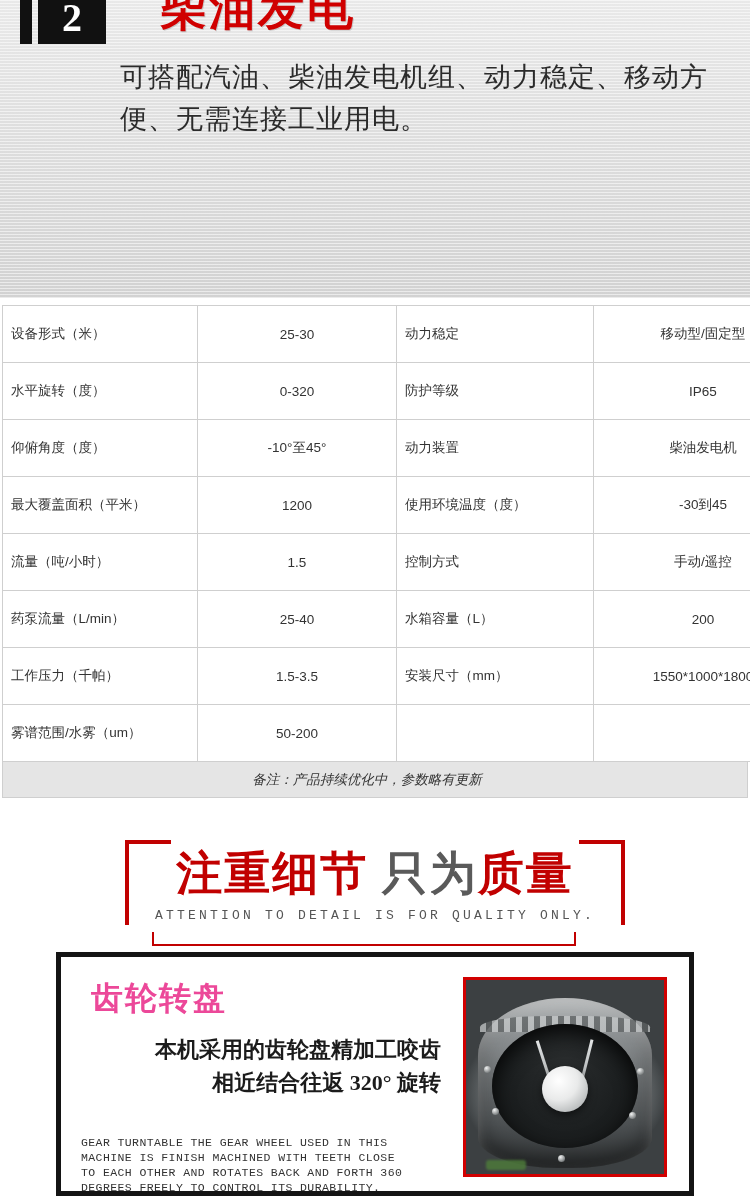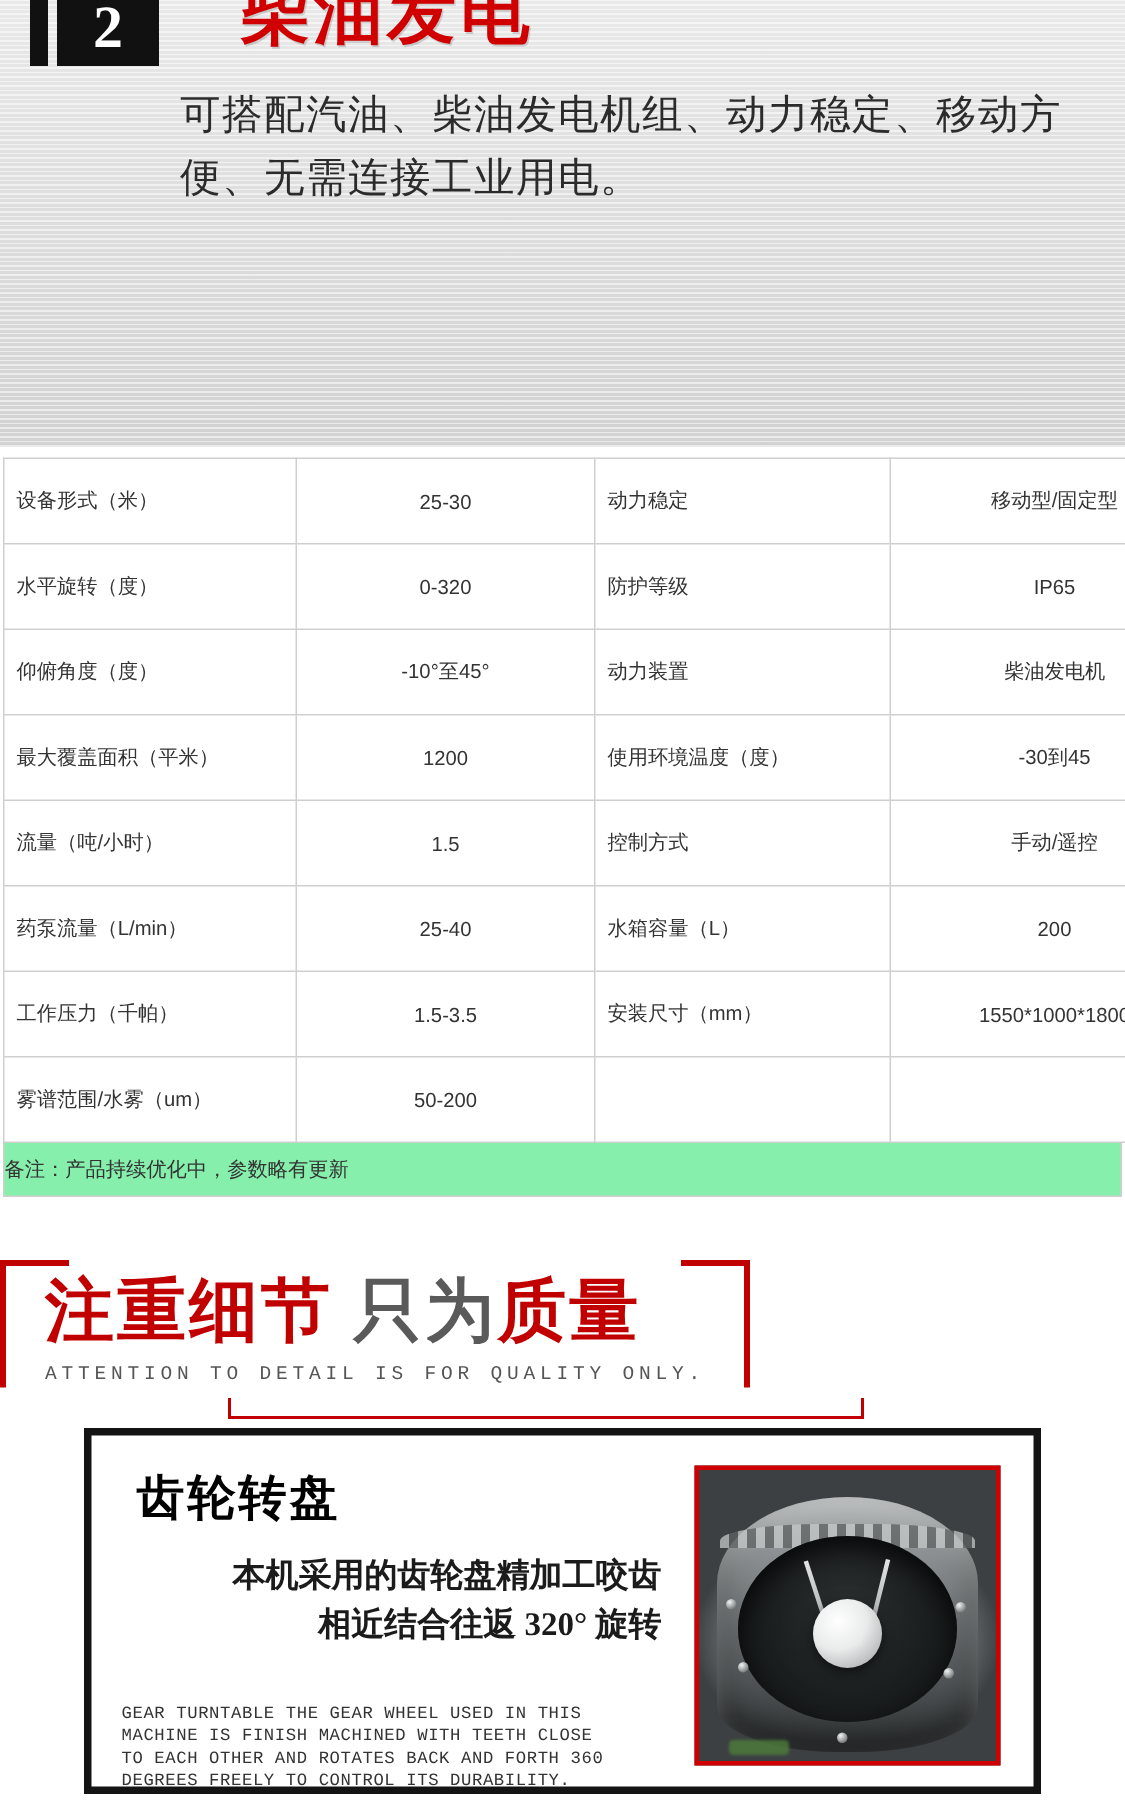--- a/index.html
+++ b/index.html
@@ -112,40 +112,42 @@
   td.k2 {
     width: 180px;
     text-align: left;
     padding-left: 14px;
   }
   td.v2 {
     width: 202px;
     text-align: center;
   }
   .note-row {
-    background: #86efac;
+    background: #e5e5e5;
     border: 1px solid #cfcfcf;
     border-top: none;
     margin: 0 2px;
     height: 36px;
     line-height: 36px;
-    text-align: left;
+    text-align: center;
     padding-right: 16px;
     font-size: 13.5px;
     color: #333333;
     box-sizing: border-box;
     width: 746px;
+    font-style: italic;
   }
 
   
   .attention {
     position: absolute;
     left: 0;
     top: 840px;
     width: 750px;
+    text-align: center;
   }
   .att-box {
     display: inline-block;
     position: relative;
     padding: 6px 26px 2px 26px;
     border-left: 4px solid #c10000;
     border-right: 4px solid #c10000;
   }
   .att-box:before, .att-box:after {
     content: "";
@@ -196,21 +198,21 @@
     background: #ffffff;
     border: 5px solid #141414;
     box-sizing: border-box;
   }
   .gear-title {
     position: absolute;
     left: 30px;
     top: 20px;
     font-size: 32px;
     font-weight: bold;
-    color: #000000;
+    color: #ec4899;
     letter-spacing: 2px;
     font-family: "Liberation Serif", serif;
     text-align: center;
   }
   .gear-cn {
     position: absolute;
     left: 20px;
     top: 76px;
     width: 360px;
     font-size: 22px;

